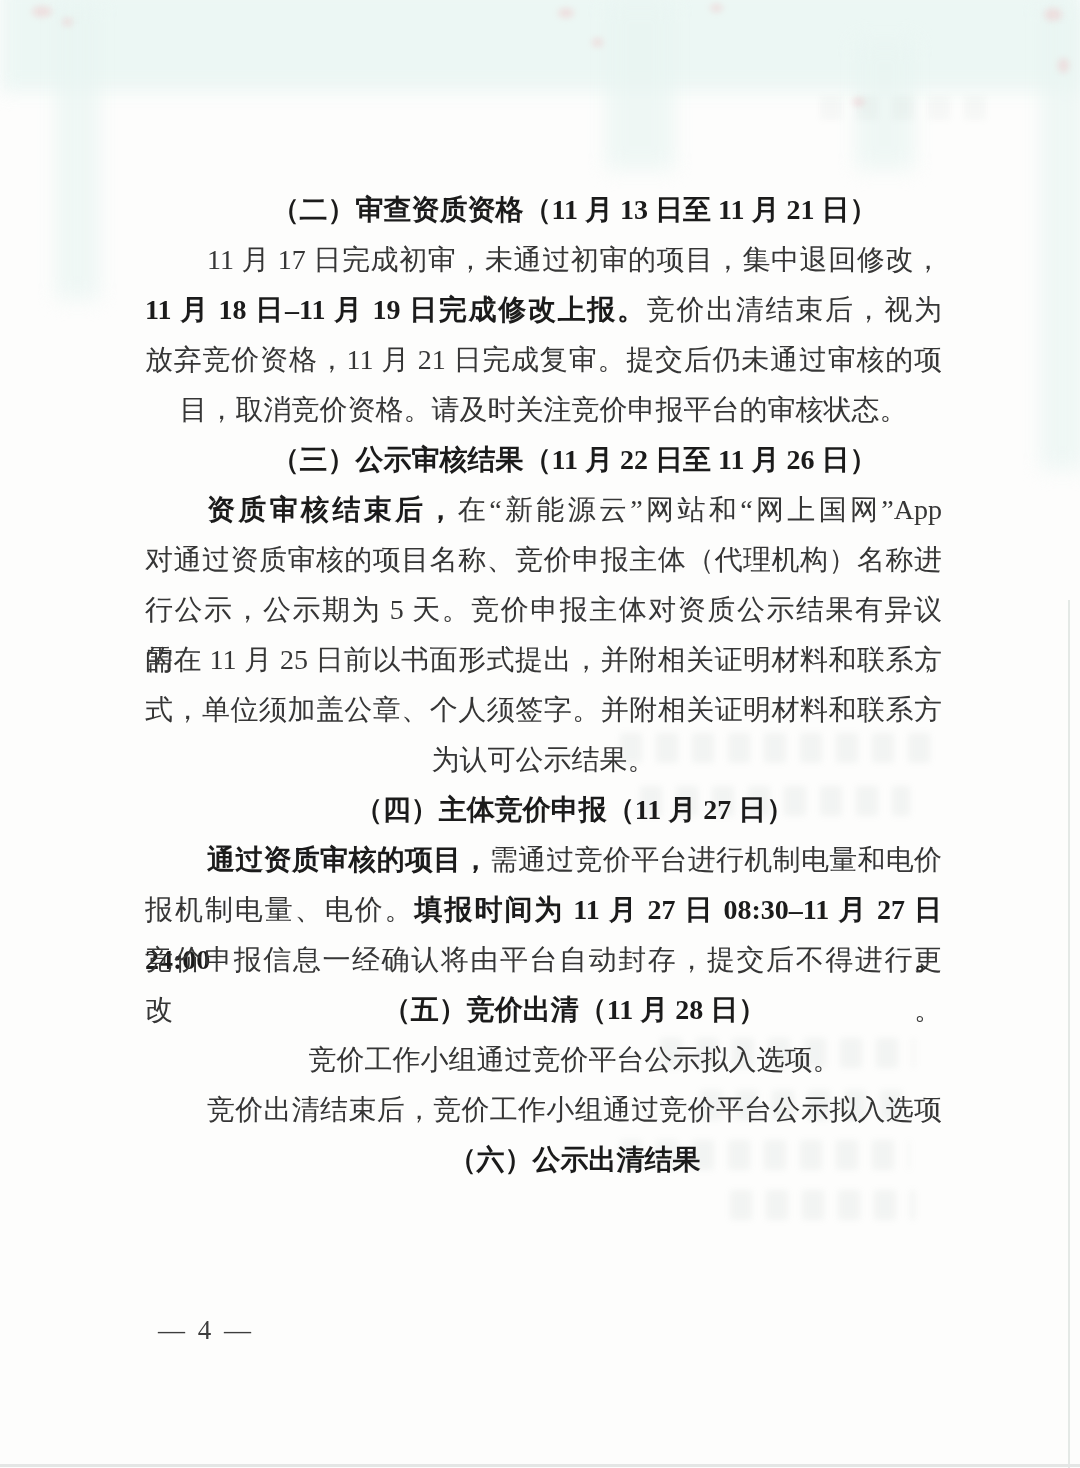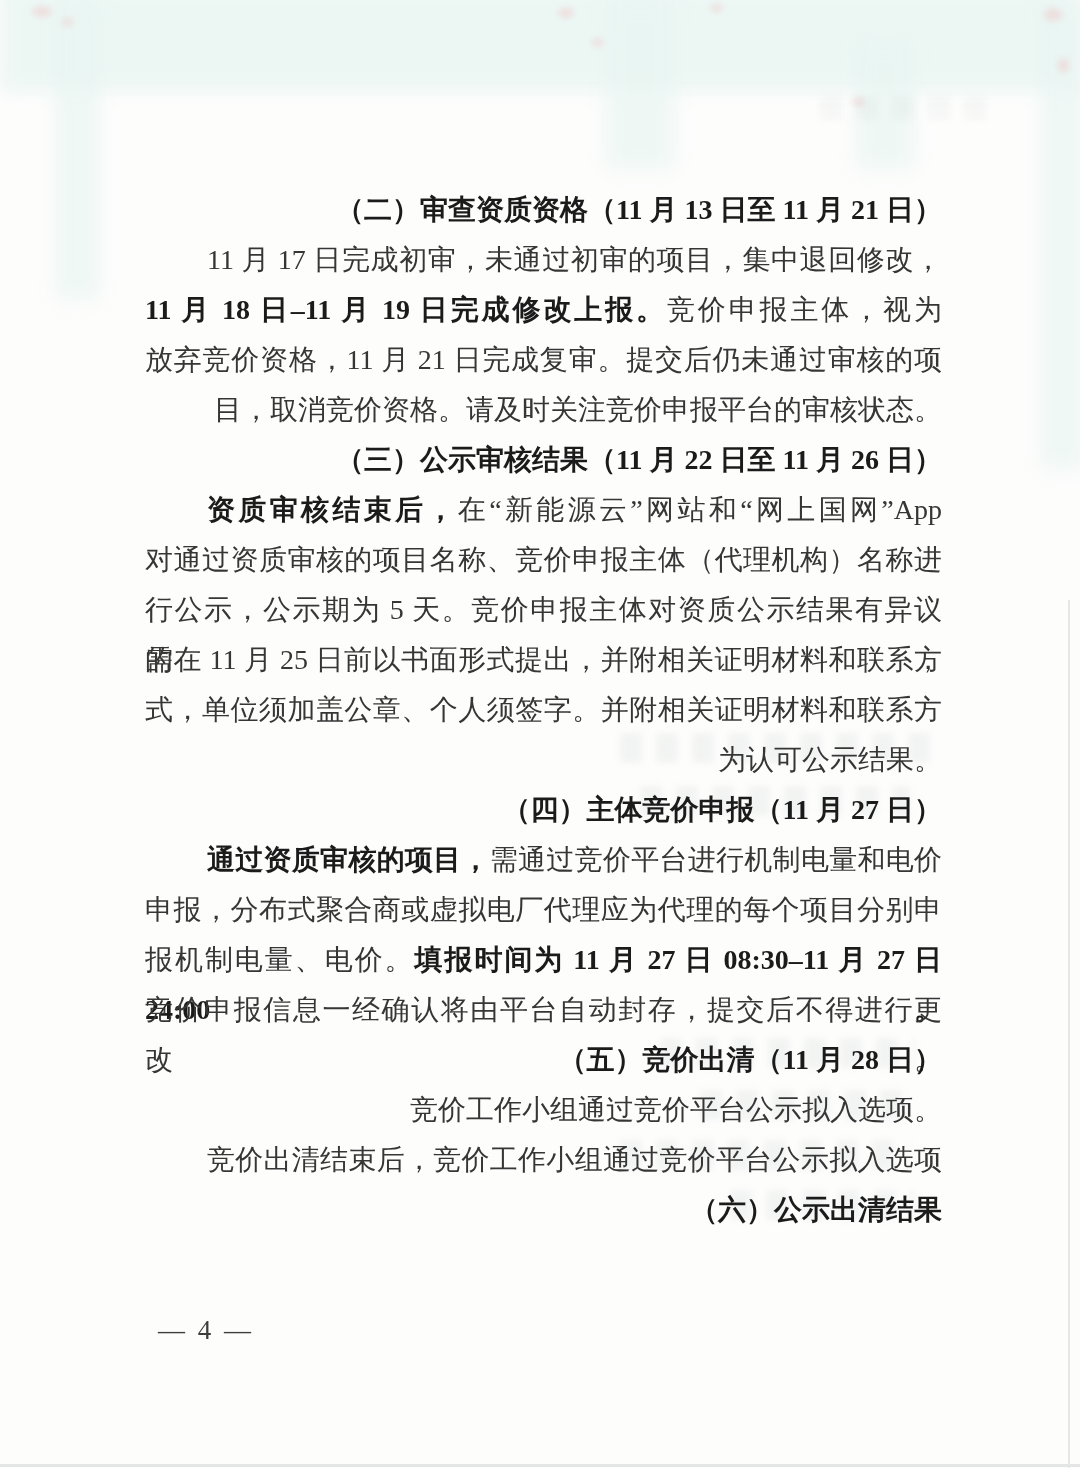--- a/index.html
+++ b/index.html
@@ -36,21 +36,21 @@
   .ghost.g6{left:620px;top:1140px;width:290px;}
   .ghost.g7{left:730px;top:1190px;width:185px;}
   .edge-line-right{position:absolute;left:1068px;top:600px;width:2px;height:868px;
     background:#d9dfdd;opacity:.7;}
   .edge-line-bottom{position:absolute;left:0;top:1464px;width:1080px;height:3px;
     background:#e4e6e5;}
   
   .content{position:absolute;left:145px;top:185px;width:797px;}
   .line{
     height:50px;line-height:50px;font-size:28px;color:#363636;
-    text-align:right;
+    text-align:center;
   }
   .line.fill{text-align:justify;text-align-last:justify;text-justify:inter-character;}
   .line.indent{text-indent:62px;}
   .line.heading{font-weight:bold;color:#181818;}
   .line .b{font-weight:bold;color:#1b1b1b;}
   .footer{
     position:absolute;left:158px;top:1305px;height:50px;line-height:50px;
     font-size:27px;color:#3d3d3d;letter-spacing:3px;
   }
 </style>
@@ -76,33 +76,32 @@
 <div class="ghost g4"></div>
 <div class="ghost g5"></div>
 <div class="ghost g6"></div>
 <div class="ghost g7"></div>
 <div class="edge-line-right"></div>
 <div class="edge-line-bottom"></div>
 
 <div class="content">
     <div class="line heading indent"><span class="b">（二）审查资质资格（11 月 13 日至 11 月 21 日）</span></div>
     <div class="line indent fill"><span class="r">11 月 17 日完成初审，未通过初审的项目，集中退回修改，</span></div>
-    <div class="line fill"><span class="b">11 月 18 日–11 月 19 日完成修改上报。</span><span class="r">竞价申报主体，视为</span></div>
+    <div class="line fill"><span class="b">11 月 18 日–11 月 19 日完成修改上报。</span><span class="r">竞价出清结束后，视为</span></div>
     <div class="line fill"><span class="r">放弃竞价资格，11 月 21 日完成复审。提交后仍未通过审核的项</span></div>
     <div class="line"><span class="r">目，取消竞价资格。请及时关注竞价申报平台的审核状态。</span></div>
     <div class="line heading indent"><span class="b">（三）公示审核结果（11 月 22 日至 11 月 26 日）</span></div>
     <div class="line indent fill"><span class="b">资质审核结束后，</span><span class="r">在“新能源云”网站和“网上国网”App</span></div>
     <div class="line fill"><span class="r">对通过资质审核的项目名称、竞价申报主体（代理机构）名称进</span></div>
     <div class="line fill"><span class="r">行公示，公示期为 5 天。竞价申报主体对资质公示结果有异议的，</span></div>
     <div class="line fill"><span class="r">需在 11 月 25 日前以书面形式提出，并附相关证明材料和联系方</span></div>
     <div class="line fill"><span class="r">式，单位须加盖公章、个人须签字。并附相关证明材料和联系方</span></div>
     <div class="line"><span class="r">为认可公示结果。</span></div>
     <div class="line heading indent"><span class="b">（四）主体竞价申报（11 月 27 日）</span></div>
     <div class="line indent fill"><span class="b">通过资质审核的项目，</span><span class="r">需通过竞价平台进行机制电量和电价</span></div>
-    <div class="line fill"><span class="r">申报，分布式聚合商或虚拟电厂代理应为代理的每个项目分别申</span></div>
     <div class="line fill"><span class="r">报机制电量、电价。</span><span class="b">填报时间为 11 月 27 日 08:30–11 月 27 日 24:00。</span></div>
     <div class="line fill"><span class="r">竞价申报信息一经确认将由平台自动封存，提交后不得进行更改。</span></div>
     <div class="line heading indent"><span class="b">（五）竞价出清（11 月 28 日）</span></div>
     <div class="line indent"><span class="r">竞价工作小组通过竞价平台公示拟入选项。</span></div>
     <div class="line indent fill"><span class="r">竞价出清结束后，竞价工作小组通过竞价平台公示拟入选项</span></div>
     <div class="line heading indent"><span class="b">（六）公示出清结果</span></div>
   </div>
 
 <div class="footer">— 4 —</div>
 

